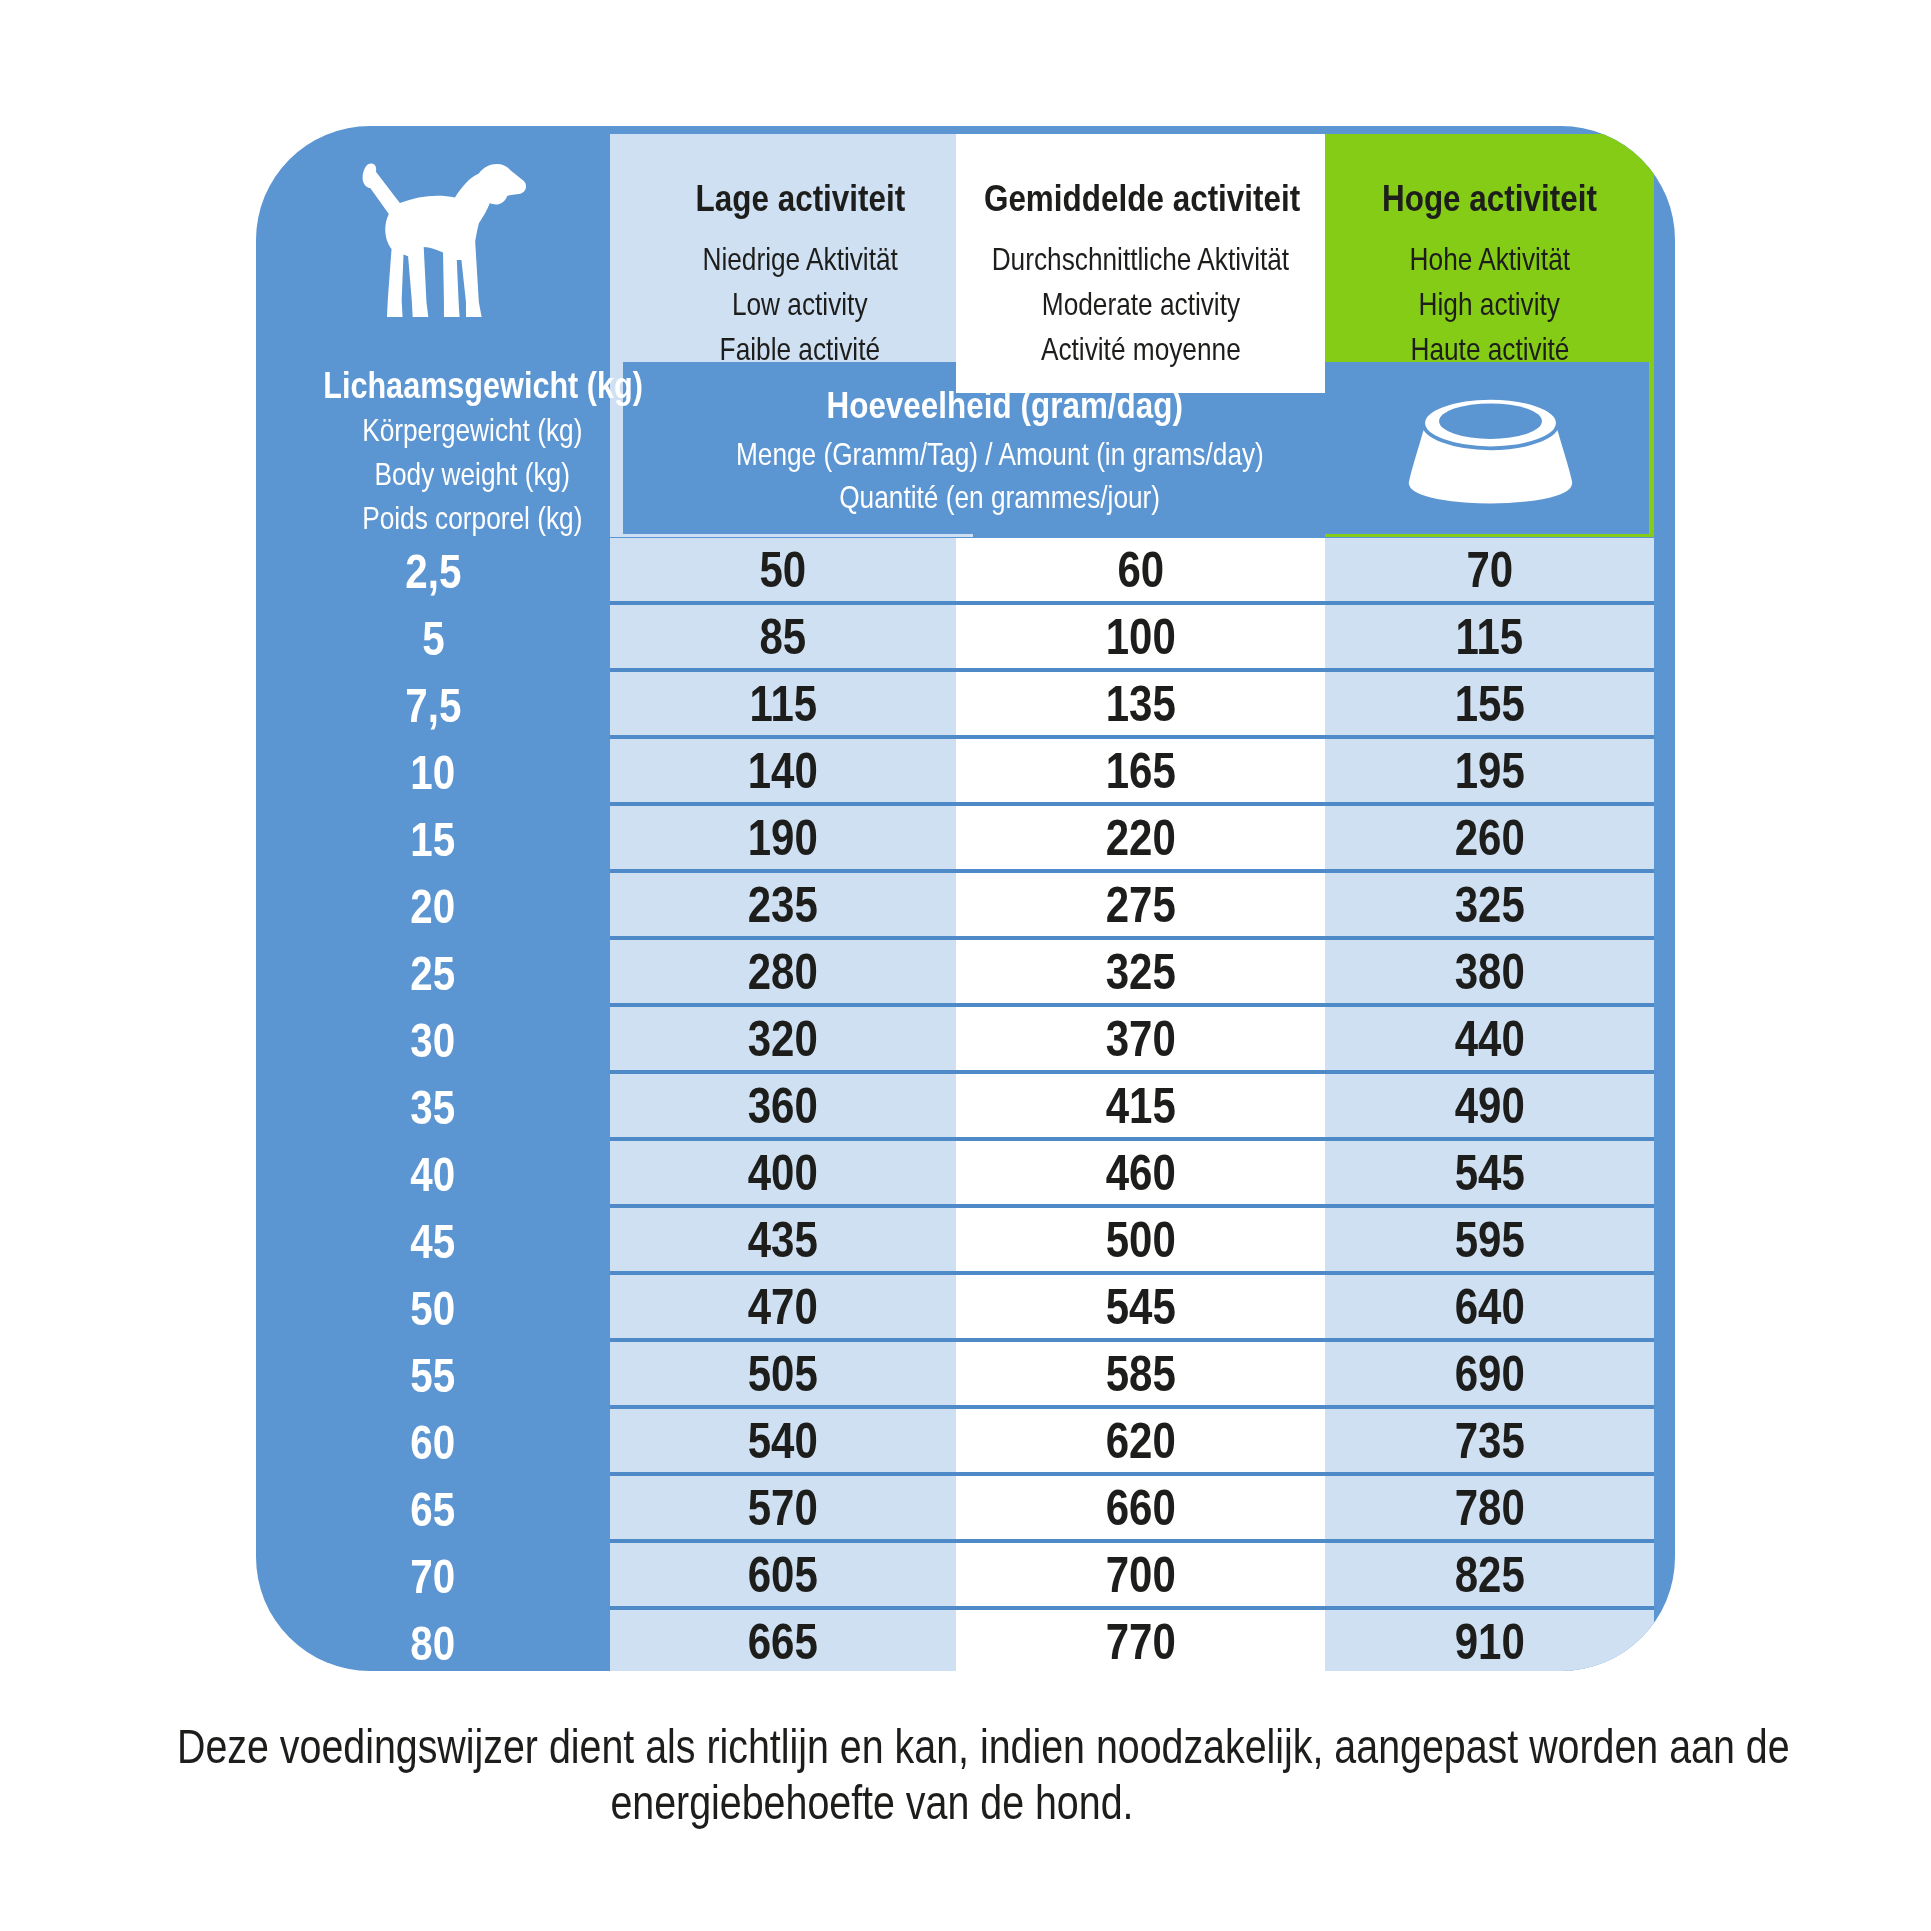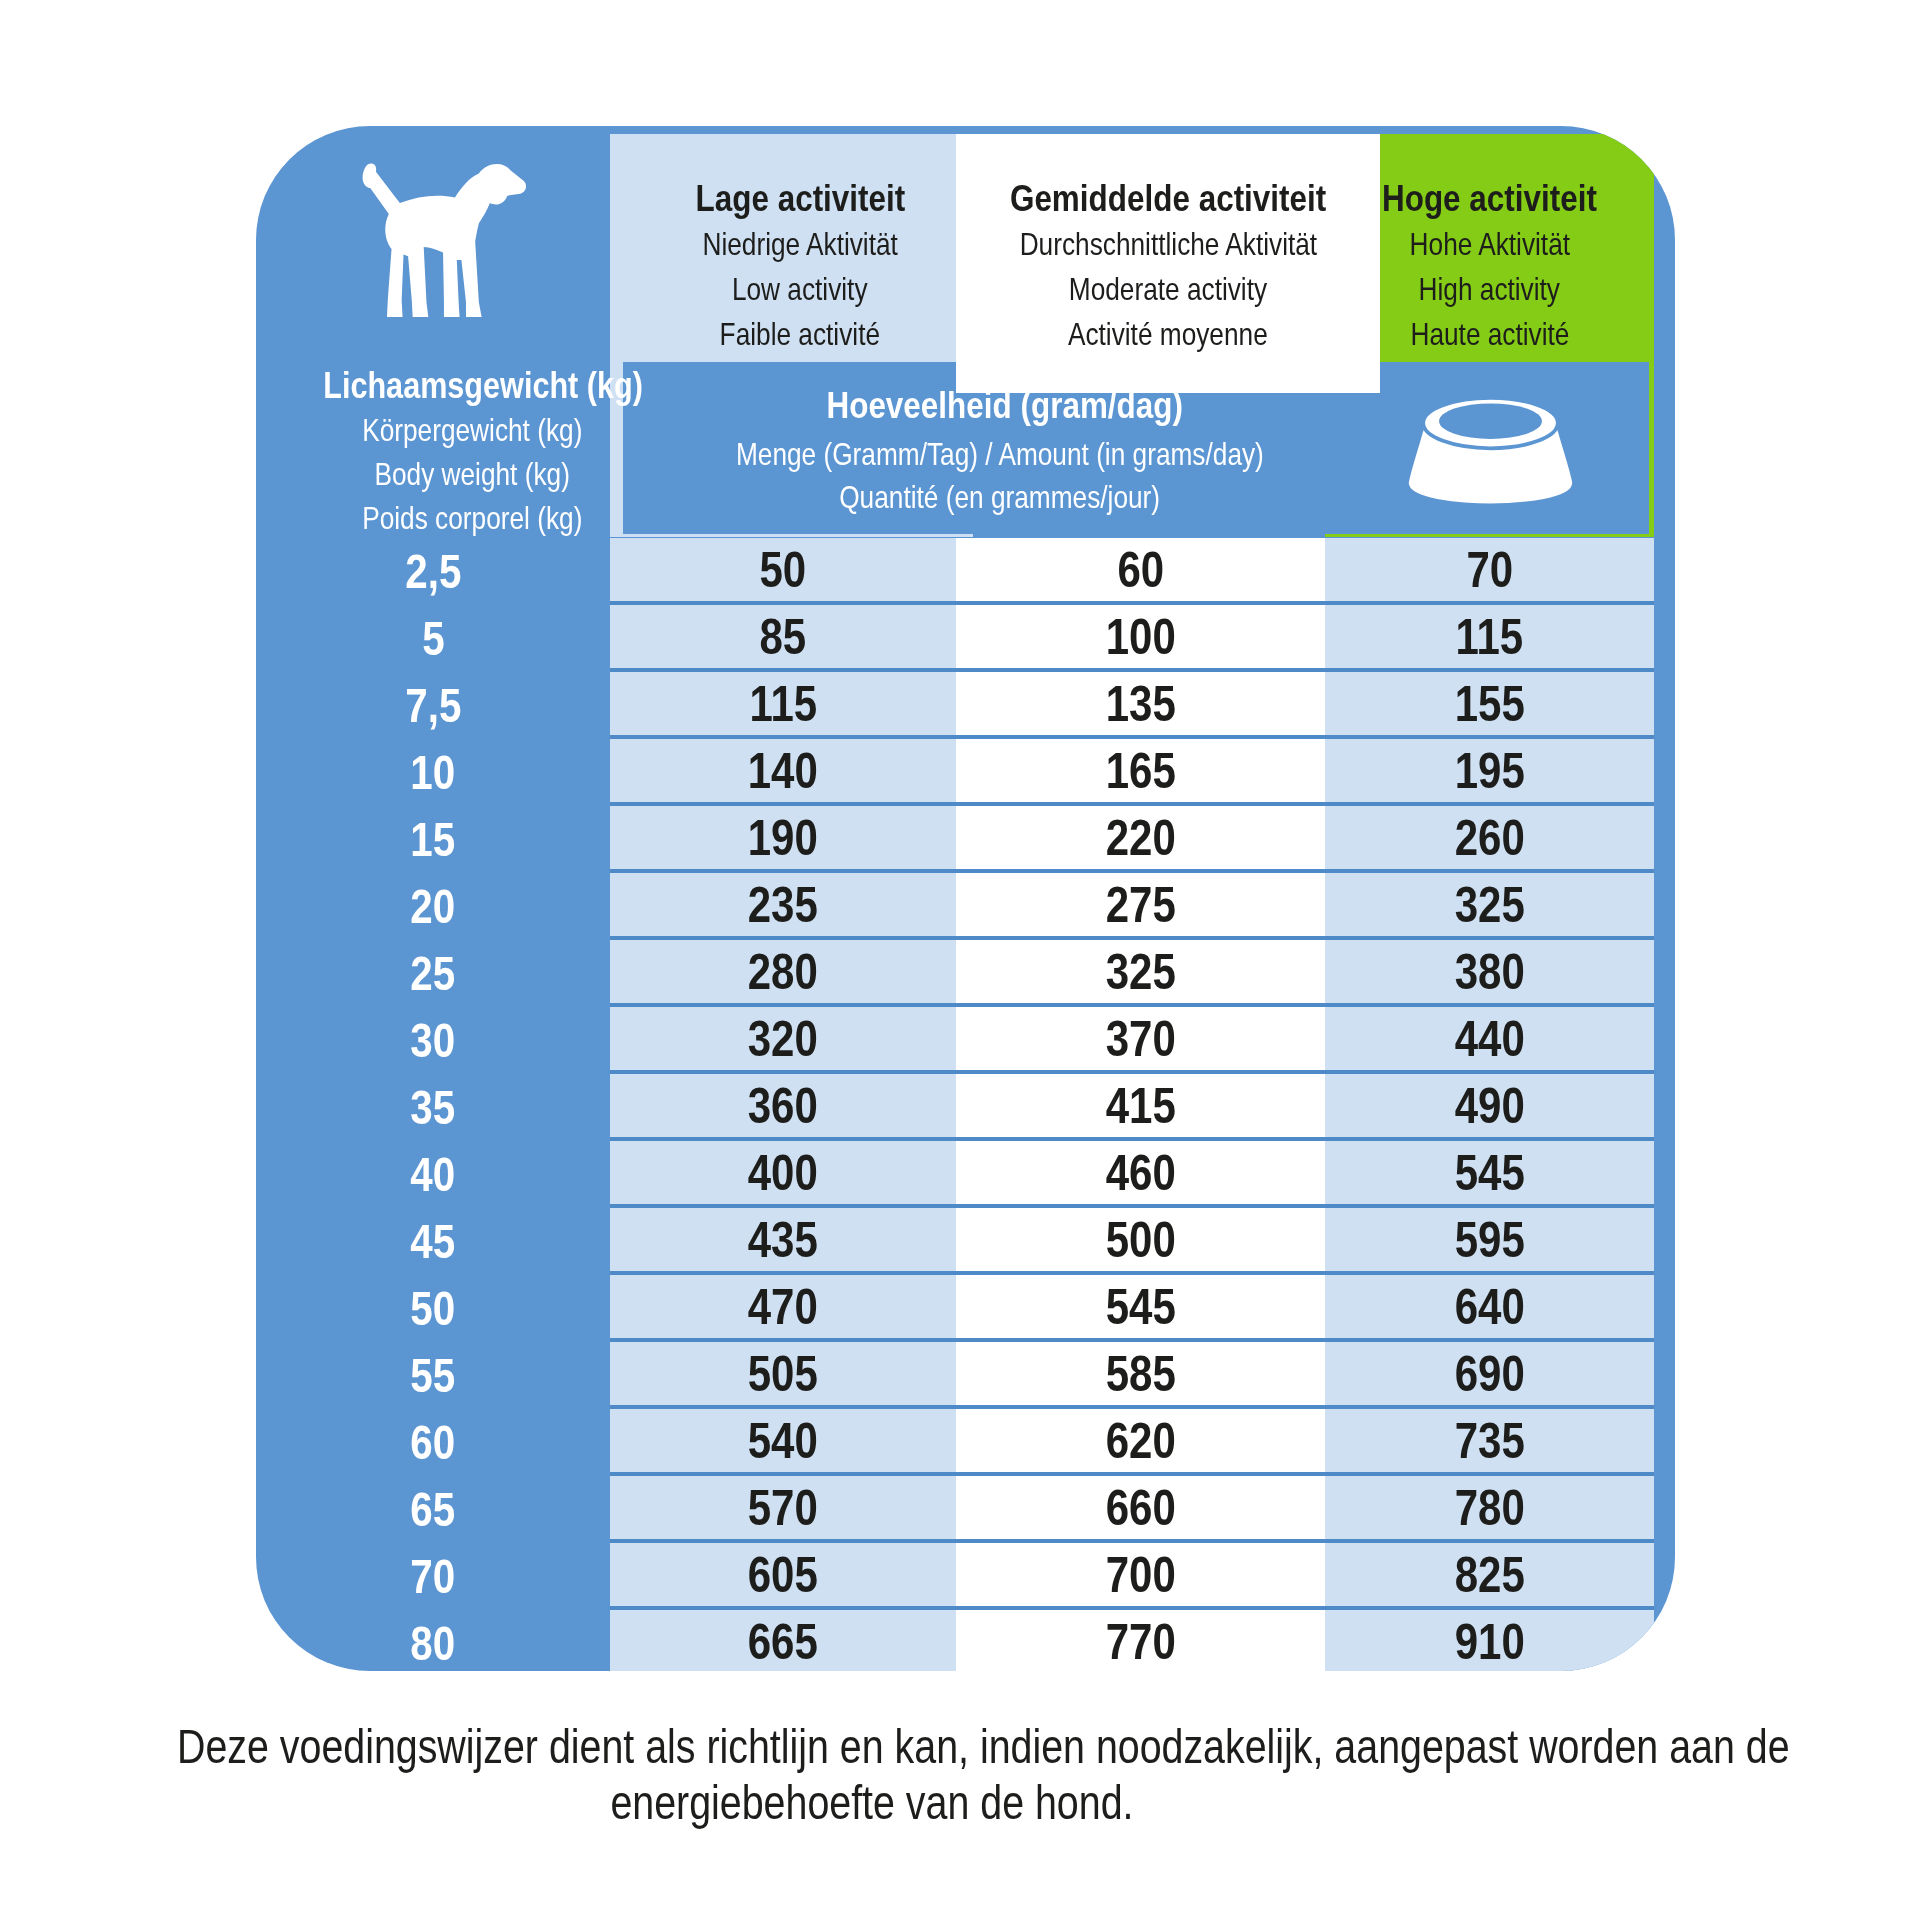--- a/index.html
+++ b/index.html
@@ -5,25 +5,25 @@
   html,body{margin:0;padding:0;background:#ffffff;}
   .page{position:relative;width:1931px;height:1931px;background:#ffffff;
         font-family:"Liberation Sans", sans-serif;color:#1d1d1b;overflow:hidden;}
 
   .panel{position:absolute;left:256px;top:126px;width:1419px;height:1545px;
          background:#5b95d2;border-radius:114px;overflow:hidden;}
 
   
   .col-head{position:absolute;top:7.7px;text-align:center;}
   .col-head.c1{left:354px;width:346px;height:403px;background:#cfe0f2;z-index:1;padding-left:17px;}
-  .col-head.c2{left:700px;width:424px;height:259px;background:#ffffff;z-index:3;}
+  .col-head.c2{left:700px;width:369px;height:259px;background:#ffffff;z-index:3;}
   .col-head.c3{left:1069px;width:329px;height:403px;background:#84cc16;z-index:1;}
   .col-title{margin-top:44px;font-size:37px;font-weight:700;white-space:nowrap;}
   .col-sub{font-size:32px;line-height:45px;white-space:nowrap;}
-  .col-sub.first{margin-top:2px;}
+  .col-sub.first{margin-top:17px;}
   .cnd{display:inline-block;transform:scaleX(0.85);transform-origin:center;white-space:nowrap;}
   .cnd2{display:inline-block;transform:scaleX(0.82);transform-origin:center;white-space:nowrap;}
 
   
   .banner{position:absolute;left:367px;top:236px;width:1026px;height:172px;
           background:#5b95d2;z-index:2;color:#ffffff;}
   .banner-text{position:absolute;left:0;top:0;width:753px;height:100%;text-align:center;
                padding-top:23px;box-sizing:border-box;}
   .banner-title{font-size:37px;font-weight:700;padding-left:11px;}
   .banner-sub{font-size:32px;line-height:43px;}

